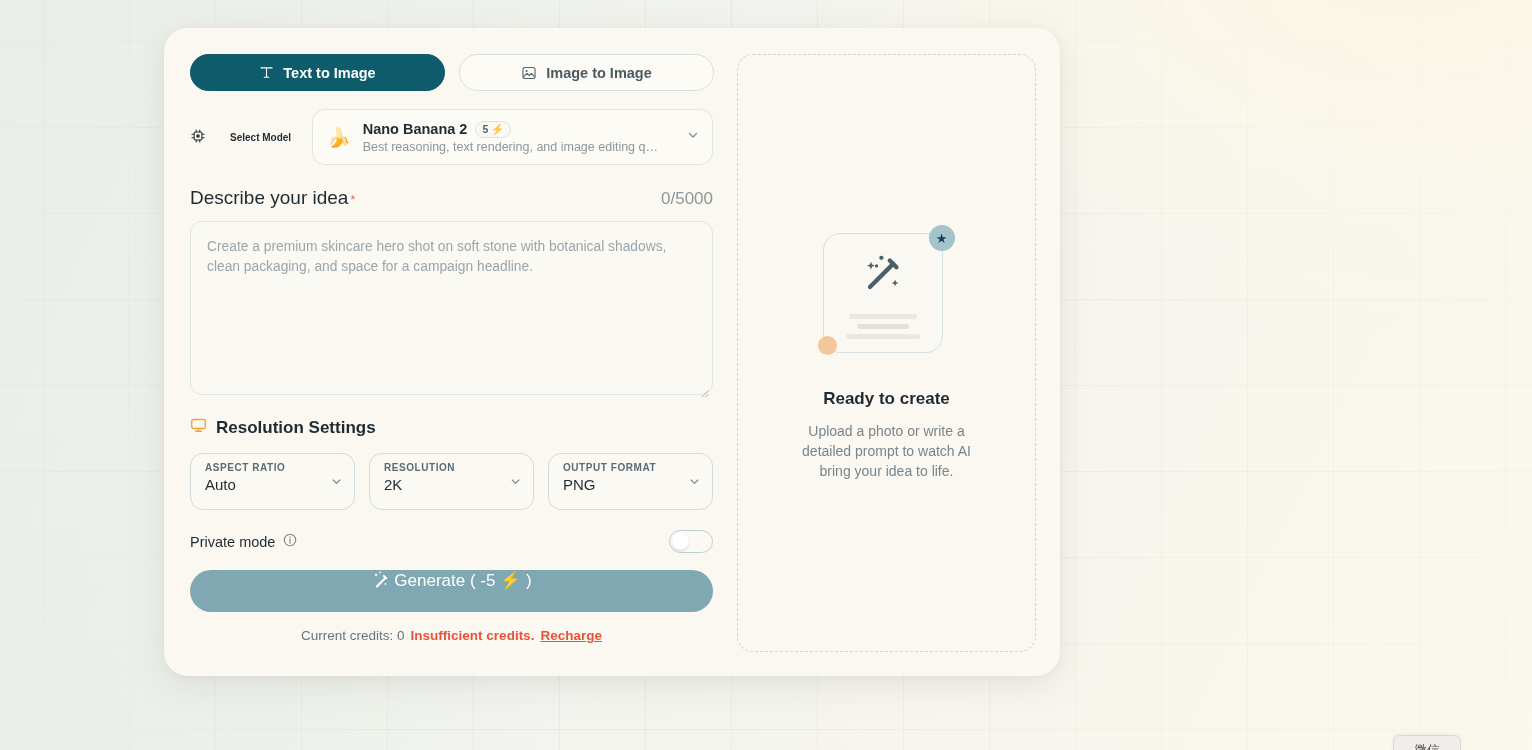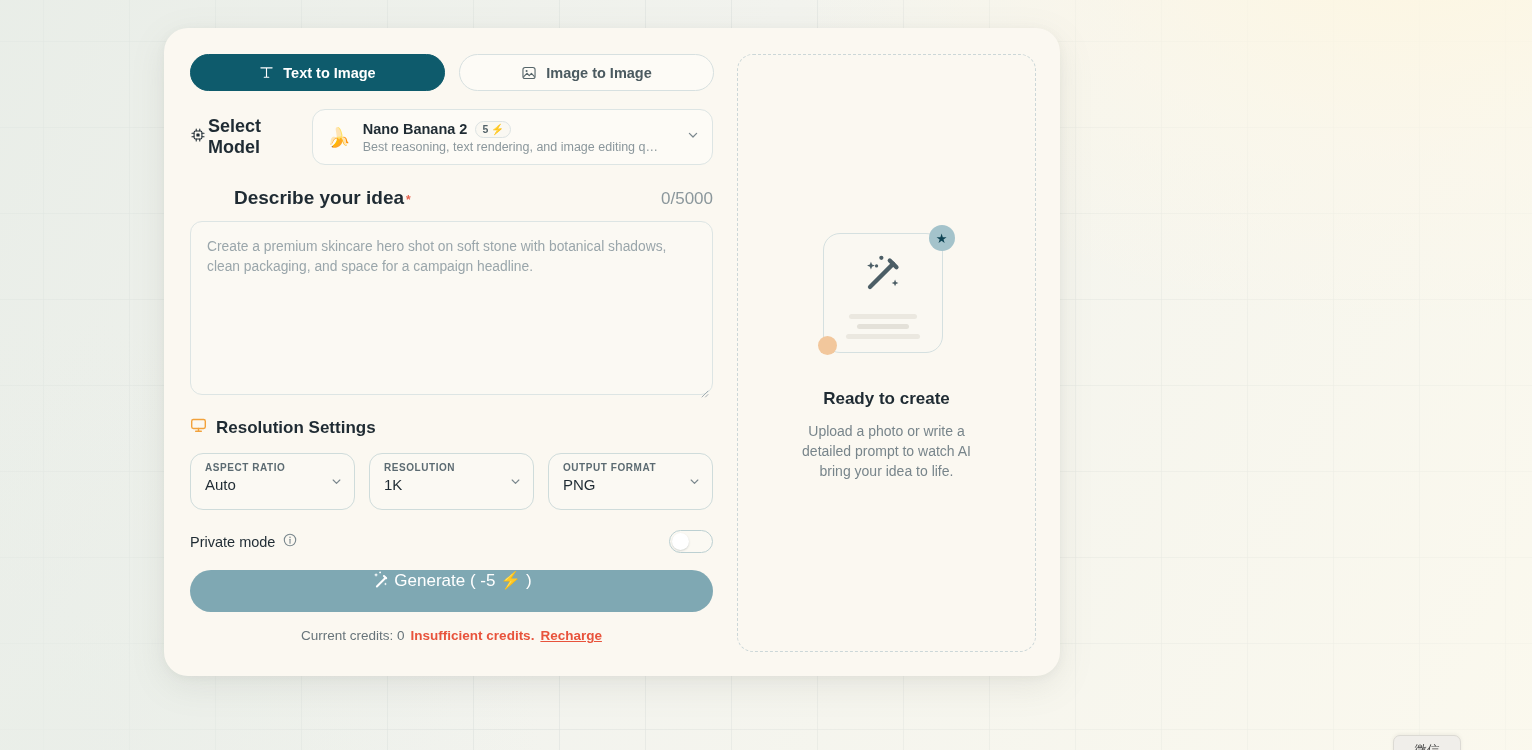--- a/index.html
+++ b/index.html
@@ -92,22 +92,22 @@
 
   
   .model-row {
     display: flex;
     align-items: center;
     margin-bottom: 22px;
   }
   .model-label {
     display: flex;
     align-items: center;
-    gap: 2px;
-    font-size: 18px;
+    gap: 24px;
+    font-size: 10px;
     font-weight: bold;
     color: #1f2b33;
     width: 122px;
     flex: 0 0 122px;
   }
   .model-select {
     flex: 1;
     height: 56px;
     background: #fdfbf6;
     border: 1px solid #dde5e4;
@@ -154,26 +154,25 @@
 
   
   .prompt-head {
     display: flex;
     align-items: baseline;
     justify-content: space-between;
     margin-bottom: 12px;
   }
   .prompt-title {
     font-size: 19px;
-    font-weight: bold;
+    font-weight: normal;
     color: #1f2b33;
     display: flex;
     align-items: baseline;
     gap: 2px;
-    margin-left: 44px;
   }
   .req-star { color: #e8614d; font-size: 12px; }
   .char-count { font-size: 17px; color: #8b979c; }
 
   .prompt-box {
     width: 100%;
     height: 174px;
     background: #fbf9f3;
     border: 1px solid #dde5e4;
     border-radius: 12px;
@@ -495,21 +494,21 @@
         <div class="sel-label">ASPECT RATIO</div>
         <div class="sel-value">Auto</div>
         <span class="sel-caret">
           <svg width="13" height="13" viewBox="0 0 14 14" fill="none">
             <path d="M3.4 5.4L7 9l3.6-3.6" stroke="#7a878d" stroke-width="1.25" stroke-linecap="round" stroke-linejoin="round"></path>
           </svg>
         </span>
       </div>
       <div class="sel">
         <div class="sel-label">RESOLUTION</div>
-        <div class="sel-value">1K</div>
+        <div class="sel-value">2K</div>
         <span class="sel-caret">
           <svg width="13" height="13" viewBox="0 0 14 14" fill="none">
             <path d="M3.4 5.4L7 9l3.6-3.6" stroke="#7a878d" stroke-width="1.25" stroke-linecap="round" stroke-linejoin="round"></path>
           </svg>
         </span>
       </div>
       <div class="sel">
         <div class="sel-label">OUTPUT FORMAT</div>
         <div class="sel-value">PNG</div>
         <span class="sel-caret">

